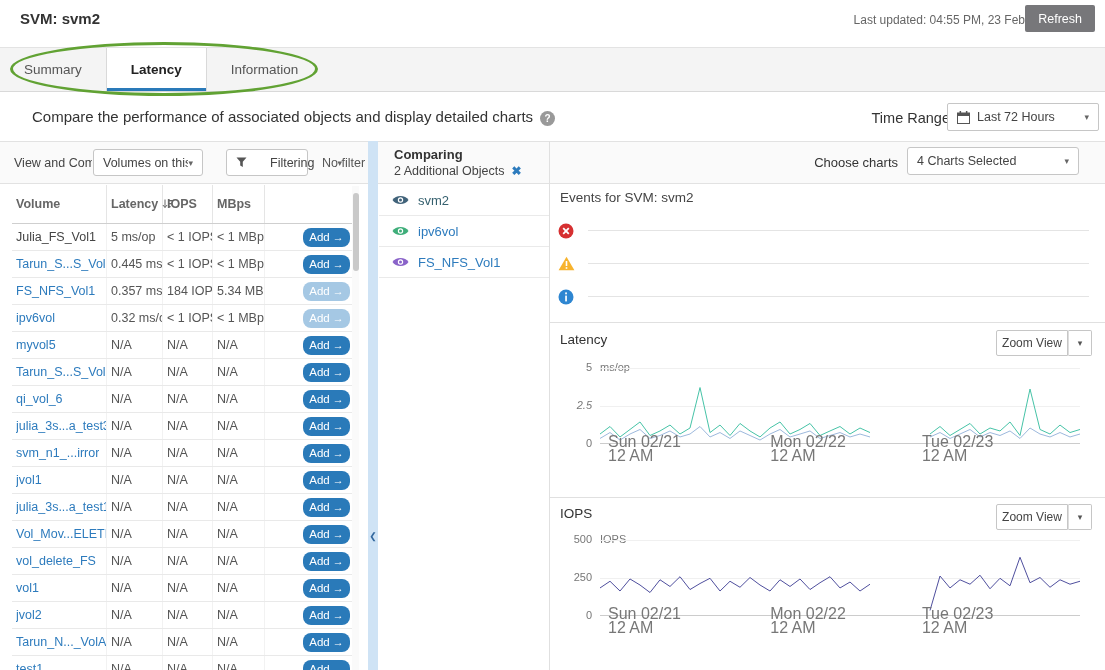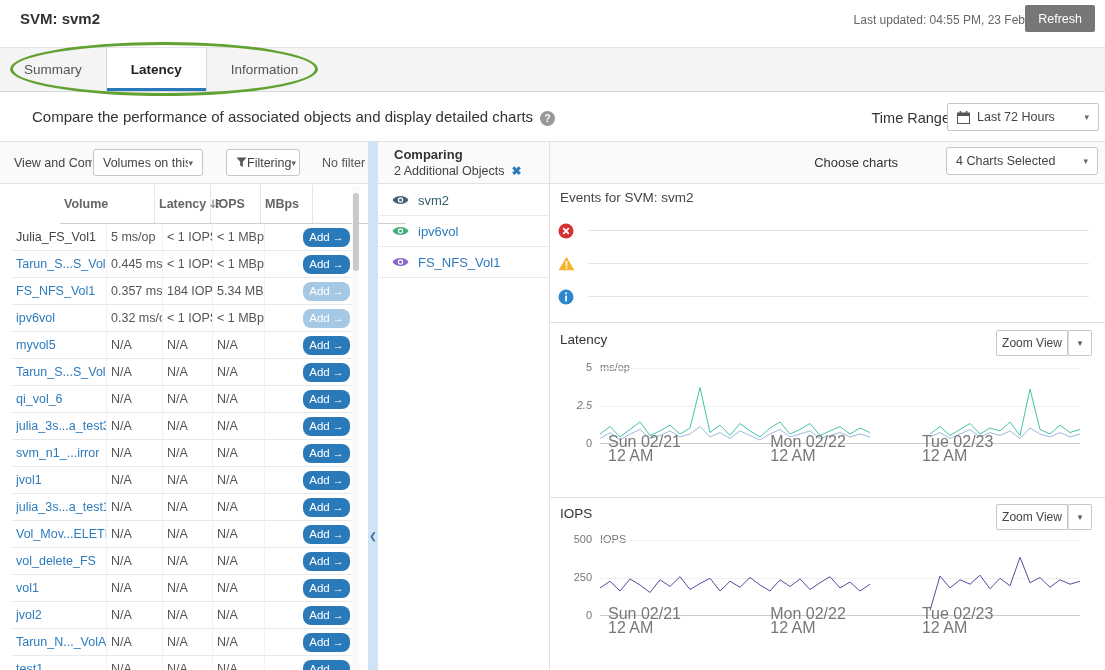--- a/index.html
+++ b/index.html
@@ -32,26 +32,26 @@
 
   
   .strip{position:absolute;left:0;right:0;top:141px;height:43px;background:#fafafa;
     border-top:1px solid #e2e2e2;border-bottom:1px solid #e2e2e2;}
 
   
   .view-label{position:absolute;left:14px;top:156px;font-size:12.5px;color:#444;white-space:nowrap;width:78px;overflow:hidden;}
   .select-box{display:flex;align-items:center;border:1px solid #c6c6c6;background:#fff;border-radius:3px;
     padding:0 9px;font-size:12.5px;color:#444;cursor:pointer;}
   .view-select{position:absolute;left:93px;top:149px;width:110px;height:27px;}
-  .filter-btn{position:absolute;left:226px;top:149px;width:74px;height:27px;gap:0;}
+  .filter-btn{position:absolute;left:226px;top:149px;width:82px;height:27px;gap:23px;}
   .filter-status{position:absolute;left:322px;top:156px;font-size:12.5px;color:#555;width:46px;overflow:hidden;white-space:nowrap;}
 
   
   .thead{position:absolute;left:12px;top:185px;width:346px;height:39px;border-bottom:1px solid #cfcfcf;
-    display:flex;align-items:center;background:#fff;font-weight:bold;color:#666;font-size:12.5px;margin-left:48px;}
+    display:flex;align-items:center;background:#fff;font-weight:bold;color:#666;font-size:12.5px;}
   .th{height:100%;display:flex;align-items:center;padding-left:4px;border-right:1px solid #e5e5e5;gap:4px;cursor:pointer;}
   .th-vol{width:95px;} .th-lat{width:56px;} .th-iops{width:50px;} .th-mbps{width:52px;} .th-add{flex:1;border-right:none;}
   .tbody{position:absolute;left:12px;top:224px;width:346px;bottom:0;overflow:hidden;}
   .trow{display:flex;height:27px;border-bottom:1px solid #e9e9e9;align-items:flex-end;font-size:12.5px;color:#555;}
   .cell{padding-left:4px;overflow:hidden;white-space:nowrap;height:100%;display:flex;align-items:center;border-right:1px solid #f2f2f2;}
   .c-vol{width:95px;} .c-lat{width:56px;} .c-iops{width:50px;} .c-mbps{width:52px;} .c-add{flex:1;border-right:none;}
   .vol-link{color:#2d7bbd;cursor:pointer;overflow:hidden;white-space:nowrap;}
   .vol-link.nolink{color:#444;cursor:default;}
   .add-btn{width:47px;height:19px;background:#2a7ab9;color:#fff;border-radius:8px;font-size:11.5px;
     display:flex;align-items:center;justify-content:center;gap:3px;margin-left:auto;margin-right:8px;cursor:pointer;}
@@ -70,21 +70,21 @@
   .remove-x{color:#2d7bbd;font-weight:bold;margin-left:7px;cursor:pointer;font-size:12px;}
   .cmp-list{position:absolute;left:379px;top:185px;width:170px;}
   .cmp-item{height:31px;display:flex;align-items:center;gap:9px;padding-left:13px;border-bottom:1px solid #eaeaea;}
   .cmp-name{font-size:13px;color:#2d7bbd;cursor:pointer;}
   .cmp-name.nolink{color:#35606e;cursor:default;}
   .eye{display:flex;align-items:center;cursor:pointer;}
   .charts-left-border{position:absolute;left:549px;top:141px;bottom:0;border-left:1px solid #e0e0e0;}
 
   
   .choose-label{position:absolute;right:207px;top:155px;font-size:13px;color:#333;}
-  .charts-select{position:absolute;right:7px;top:147px;width:152px;height:28px;}
+  .charts-select{position:absolute;right:26px;top:147px;width:172px;height:28px;}
 
   
   .events-title{position:absolute;left:560px;top:190px;font-size:13.5px;color:#444;}
   .events-list{position:absolute;left:558px;top:214px;right:16px;}
   .event-row{height:33px;display:flex;align-items:center;}
   .eicon{width:20px;display:flex;align-items:center;}
   .eline{flex:1;border-top:1px solid #e4e4e4;margin-left:10px;}
 
   
   .hline{position:absolute;left:550px;right:0;border-top:1px solid #e0e0e0;}

